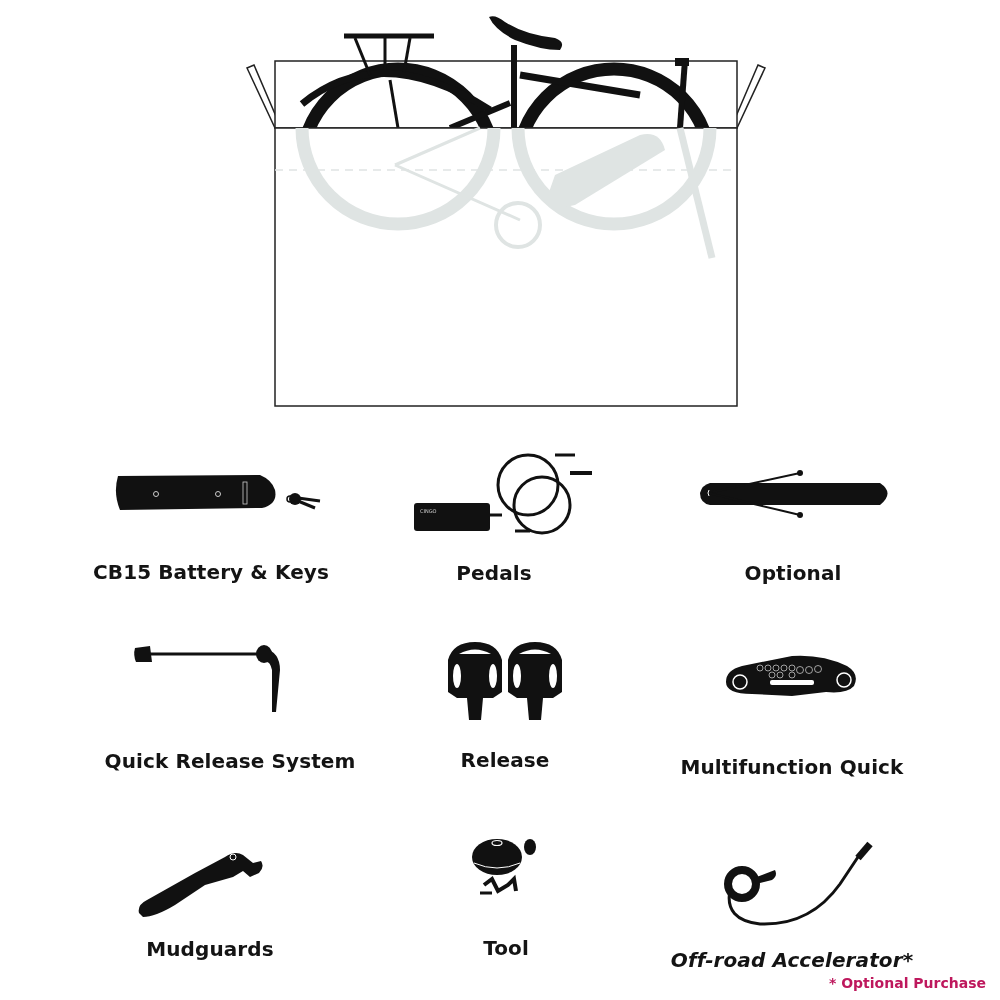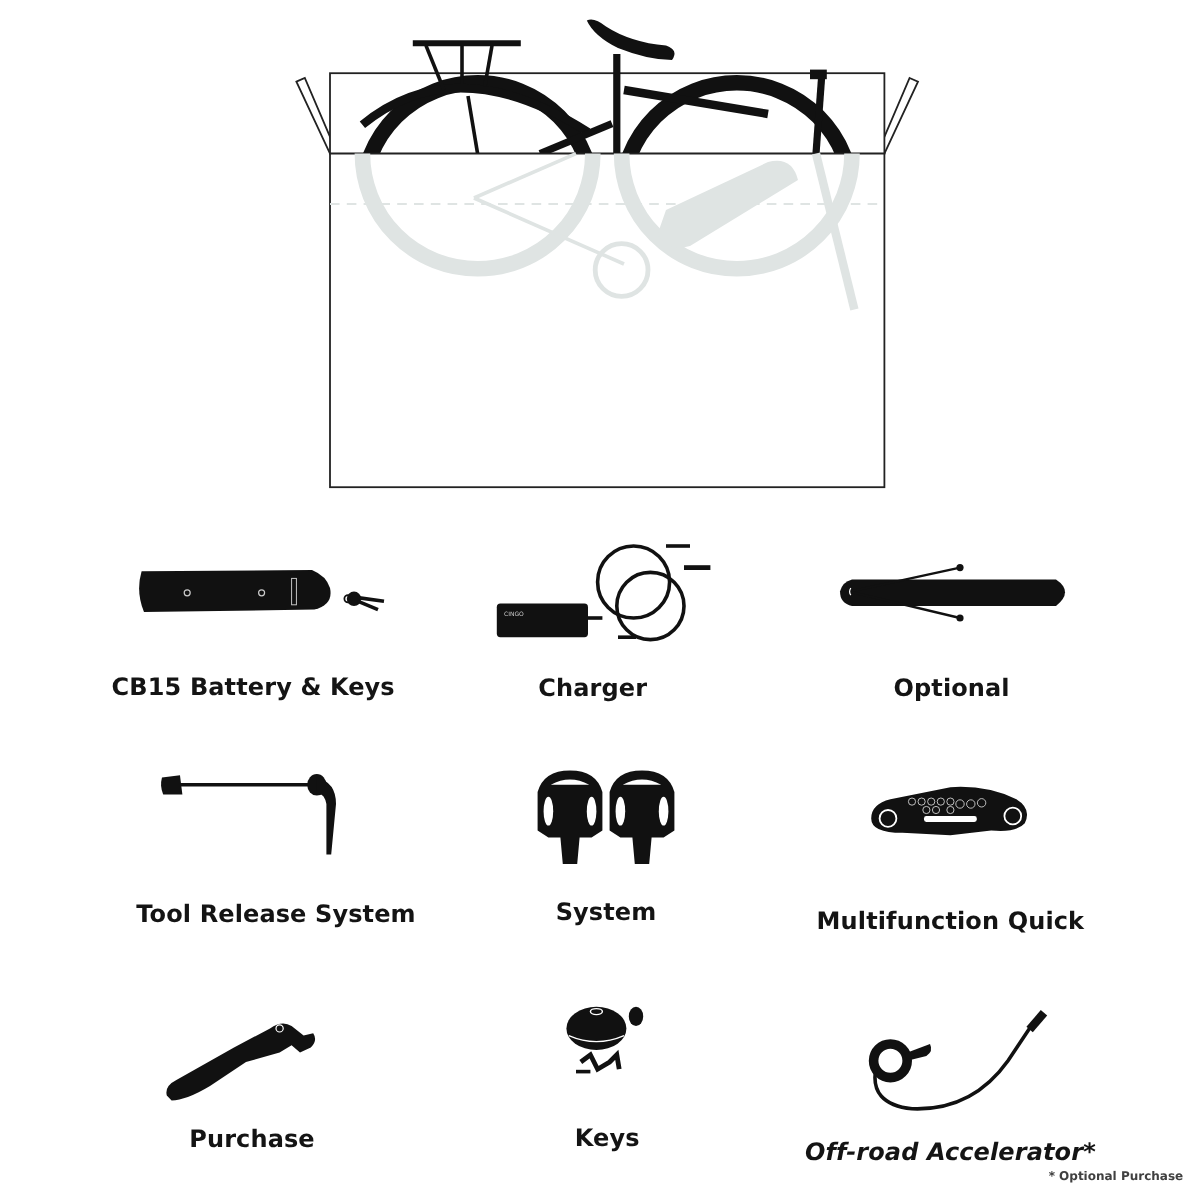--- a/index.html
+++ b/index.html
@@ -1,19 +1,19 @@
 <!DOCTYPE html>
 <html><head>
   <meta charset="utf-8">
   <style>
     html, body { margin: 0; padding: 0; background: #ffffff; }
     body { width: 1000px; height: 1000px; position: relative; overflow: hidden; font-family: "DejaVu Sans", sans-serif; color: #111; }
     .abs { position: absolute; }
     .label { position: absolute; font-size: 20px; font-weight: bold; color: #141414; text-align: left; white-space: nowrap; transform: translateX(-50%); letter-spacing: 0.1px; }
-    .note { position: absolute; font-size: 10px; font-weight: bold; color: #404040; white-space: nowrap; margin-left: 30px; }
+    .note { position: absolute; font-size: 14px; font-weight: bold; color: #be185d; white-space: nowrap; margin-left: 30px; }
     svg { display: block; }
   </style>
 </head>
 <body>
 
 <div class="abs" style="left:240px;top:10px;width:530px;height:400px;">
   <svg width="530" height="400" viewBox="240 10 530 400">
 
     <polygon points="247,68 254,65 281,128 275,128" fill="#fff" stroke="#222" stroke-width="1.5"></polygon>
     <polygon points="758,65 765,68 737,128 731,128" fill="#fff" stroke="#222" stroke-width="1.5"></polygon>
@@ -82,21 +82,21 @@
     <rect x="4" y="58" width="76" height="28" rx="3" fill="#111"></rect>
     <text x="10" y="68" font-size="5" fill="#ccc" font-family="DejaVu Sans, sans-serif">CINGO</text>
     <line x1="80" y1="70" x2="92" y2="70" stroke="#111" stroke-width="3"></line>
     <circle cx="118" cy="40" r="30" fill="none" stroke="#111" stroke-width="3"></circle>
     <circle cx="132" cy="60" r="28" fill="none" stroke="#111" stroke-width="3"></circle>
     <line x1="145" y1="10" x2="165" y2="10" stroke="#111" stroke-width="3"></line>
     <line x1="160" y1="28" x2="182" y2="28" stroke="#111" stroke-width="4"></line>
     <line x1="105" y1="86" x2="120" y2="86" stroke="#111" stroke-width="3"></line>
   </svg>
 </div>
-<div class="label" style="left:494px;top:561px;">Charger</div>
+<div class="label" style="left:494px;top:561px;">Pedals</div>
 
 <div class="abs" style="left:690px;top:465px;width:205px;height:60px;">
   <svg width="205" height="60" viewBox="0 0 205 60">
     <path d="M10,28 Q12,20 20,18 L190,18 Q205,28 190,40 L20,40 Q10,38 10,28 Z" fill="#111"></path>
     <path d="M18,28 L110,8" stroke="#111" stroke-width="2" fill="none"></path>
     <path d="M18,28 L110,50" stroke="#111" stroke-width="2" fill="none"></path>
     <circle cx="110" cy="8" r="3" fill="#111"></circle>
     <circle cx="110" cy="50" r="3" fill="#111"></circle>
     <path d="M19,25 Q17,28 19,31" stroke="#fff" stroke-width="1" fill="none"></path>
   </svg>
@@ -104,39 +104,39 @@
 <div class="label" style="left:793px;top:561px;">Optional</div>
 
 <div class="abs" style="left:130px;top:640px;width:160px;height:80px;">
   <svg width="160" height="80" viewBox="0 0 160 80">
     <path d="M5,8 L20,6 L22,22 L6,22 Q3,15 5,8 Z" fill="#111"></path>
     <line x1="20" y1="14" x2="128" y2="14" stroke="#111" stroke-width="3"></line>
     <ellipse cx="134" cy="14" rx="8" ry="9" fill="#111"></ellipse>
     <path d="M134,8 Q150,12 150,30 L146,72 L142,72 L142,30 Q140,20 134,22 Z" fill="#111"></path>
   </svg>
 </div>
-<div class="label" style="left:230px;top:749px;">Tool Release System</div>
+<div class="label" style="left:230px;top:749px;">Quick Release System</div>
 
 <div class="abs" style="left:445px;top:640px;width:120px;height:80px;">
   <svg width="120" height="80" viewBox="0 0 120 80">
     <g fill="#111">
       <path d="M3,20 Q8,2 30,2 Q52,2 57,20 L57,52 L48,58 L38,58 L36,80 L24,80 L22,58 L12,58 L3,52 Z"></path>
       <path d="M63,20 Q68,2 90,2 Q112,2 117,20 L117,52 L108,58 L98,58 L96,80 L84,80 L82,58 L72,58 L63,52 Z"></path>
     </g>
     <g fill="#fff">
       <path d="M14,14 Q30,5 46,14 Z"></path>
       <ellipse cx="12" cy="36" rx="4" ry="12"></ellipse>
       <ellipse cx="48" cy="36" rx="4" ry="12"></ellipse>
       <path d="M74,14 Q90,5 106,14 Z"></path>
       <ellipse cx="72" cy="36" rx="4" ry="12"></ellipse>
       <ellipse cx="108" cy="36" rx="4" ry="12"></ellipse>
     </g>
   </svg>
 </div>
-<div class="label" style="left:505px;top:748px;">System</div>
+<div class="label" style="left:505px;top:748px;">Release</div>
 
 <div class="abs" style="left:722px;top:652px;width:140px;height:50px;">
   <svg width="140" height="50" viewBox="0 0 140 50">
     <path d="M4,30 Q4,18 20,14 L70,4 Q100,2 125,14 Q138,22 132,34 Q125,42 104,40 L70,44 L30,42 Q4,42 4,30 Z" fill="#111"></path>
     <circle cx="18" cy="30" r="7" fill="none" stroke="#fff" stroke-width="1.5"></circle>
     <circle cx="122" cy="28" r="7" fill="none" stroke="#fff" stroke-width="1.5"></circle>
     <rect x="48" y="28" width="44" height="5" rx="2" fill="#fff"></rect>
     <g fill="none" stroke="#ddd" stroke-width="0.7">
       <circle cx="38" cy="16" r="3"></circle>
         <circle cx="46" cy="16" r="3"></circle>
@@ -153,33 +153,33 @@
   </svg>
 </div>
 <div class="label" style="left:792px;top:755px;">Multifunction Quick</div>
 
 <div class="abs" style="left:135px;top:845px;width:135px;height:75px;">
   <svg width="135" height="75" viewBox="0 0 135 75">
     <path d="M4,68 Q2,60 12,55 L60,28 L90,12 Q100,5 108,10 L118,18 L126,16 Q130,22 124,28 L115,32 L108,26 L98,32 L70,40 L40,60 Q20,72 8,72 Z" fill="#111"></path>
     <circle cx="98" cy="12" r="3" fill="none" stroke="#fff" stroke-width="1"></circle>
   </svg>
 </div>
-<div class="label" style="left:210px;top:937px;">Purchase</div>
+<div class="label" style="left:210px;top:937px;">Mudguards</div>
 
 <div class="abs" style="left:470px;top:835px;width:75px;height:75px;">
   <svg width="75" height="75" viewBox="0 0 75 75">
     <ellipse cx="27" cy="22" rx="25" ry="18" fill="#111"></ellipse>
     <ellipse cx="27" cy="8" rx="5" ry="2.5" fill="none" stroke="#fff" stroke-width="1.2"></ellipse>
     <path d="M4,28 Q27,38 50,28" stroke="#fff" stroke-width="1" fill="none"></path>
     <ellipse cx="60" cy="12" rx="6" ry="8" fill="#111"></ellipse>
     <path d="M14,50 L22,44 L28,56 L38,50 L44,44 L46,56" stroke="#111" stroke-width="4" fill="none"></path>
     <line x1="10" y1="58" x2="22" y2="58" stroke="#111" stroke-width="3"></line>
   </svg>
 </div>
-<div class="label" style="left:506px;top:936px;">Keys</div>
+<div class="label" style="left:506px;top:936px;">Tool</div>
 
 <div class="abs" style="left:720px;top:840px;width:160px;height:90px;">
   <svg width="160" height="90" viewBox="0 0 160 90">
     <circle cx="22" cy="44" r="14" fill="none" stroke="#111" stroke-width="8"></circle>
     <path d="M34,38 L55,30 Q58,36 52,40 L36,44 Z" fill="#111"></path>
     <path d="M10,50 Q4,80 40,84 Q90,86 120,44 L140,14" stroke="#111" stroke-width="3" fill="none"></path>
     <line x1="138" y1="18" x2="150" y2="4" stroke="#111" stroke-width="7"></line>
   </svg>
 </div>
 <div class="label" style="left:792px;top:948px;font-style:italic;">Off-road Accelerator*</div>

